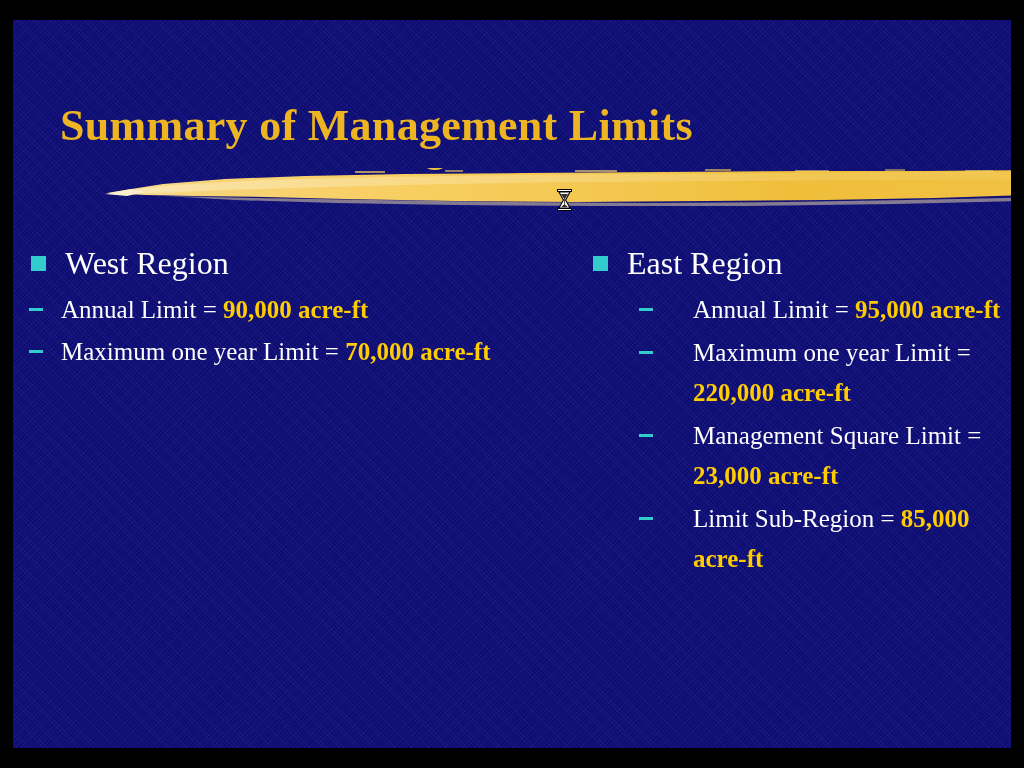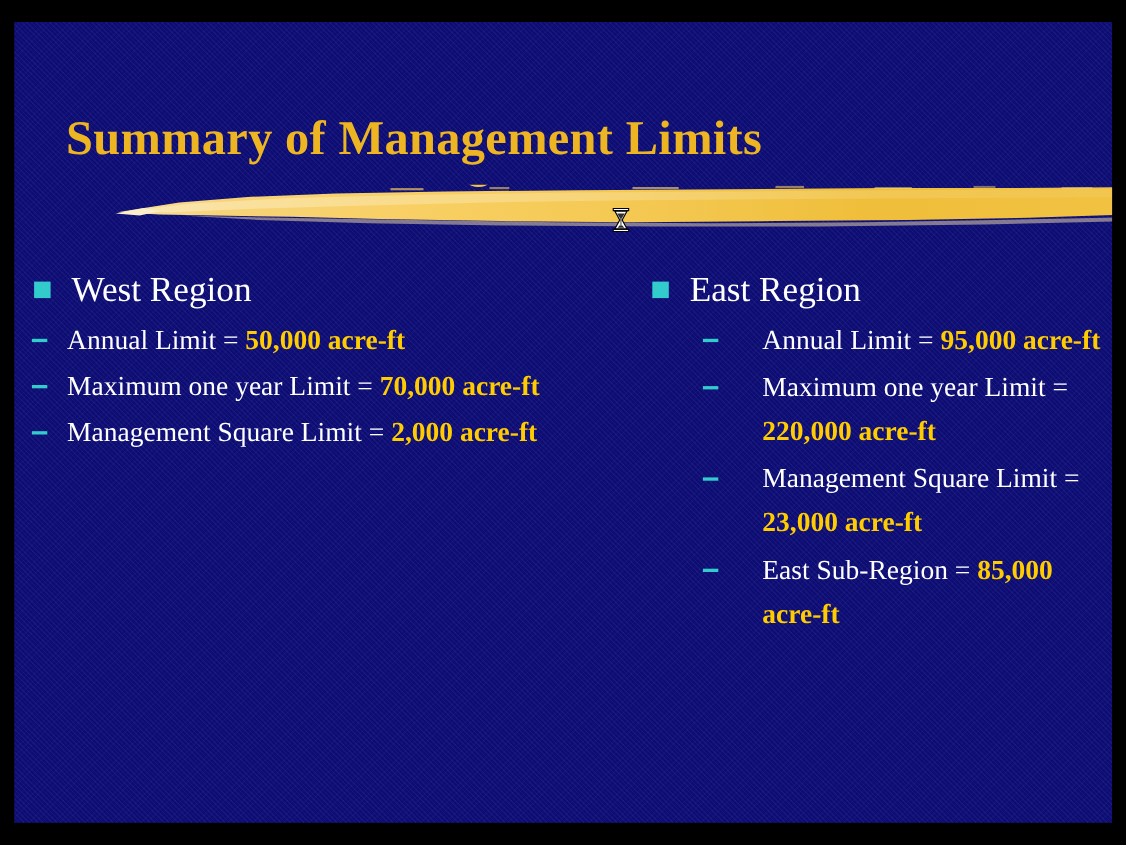--- a/index.html
+++ b/index.html
@@ -239,29 +239,25 @@
     <div id="body-columns">
 
       <div class="column" id="column-west">
         <div class="region-heading">
           <span class="bullet-square"></span>
           <span class="region-label">West Region</span>
         </div>
         <ul class="limit-list">
           <li class="limit-item">
             <span class="bullet-dash"></span>
-            <span class="limit-text"><span>Annual Limit = </span><span class="limit-value">50,000 acre-ft</span></span>
+            <span class="limit-text"><span>Annual Limit = </span><span class="limit-value">90,000 acre-ft</span></span>
           </li>
           <li class="limit-item">
             <span class="bullet-dash"></span>
             <span class="limit-text"><span>Maximum one year Limit = </span><span class="limit-value">70,000 acre-ft</span></span>
-          </li>
-          <li class="limit-item">
-            <span class="bullet-dash"></span>
-            <span class="limit-text"><span>Management Square Limit = </span><span class="limit-value">2,000 acre-ft</span></span>
           </li>
         </ul>
       </div>
 
       <div class="column" id="column-east">
         <div class="region-heading">
           <span class="bullet-square"></span>
           <span class="region-label">East Region</span>
         </div>
         <ul class="limit-list">
@@ -272,20 +268,20 @@
           <li class="limit-item">
             <span class="bullet-dash"></span>
             <span class="limit-text"><span>Maximum one year Limit = </span><span class="limit-value">220,000 acre-ft</span></span>
           </li>
           <li class="limit-item">
             <span class="bullet-dash"></span>
             <span class="limit-text"><span>Management Square Limit = </span><span class="limit-value">23,000 acre-ft</span></span>
           </li>
           <li class="limit-item">
             <span class="bullet-dash"></span>
-            <span class="limit-text"><span>East Sub-Region = </span><span class="limit-value">85,000 acre-ft</span></span>
+            <span class="limit-text"><span>Limit Sub-Region = </span><span class="limit-value">85,000 acre-ft</span></span>
           </li>
         </ul>
       </div>
 
     </div>
   </div>
 </div>
 
 </body></html>

